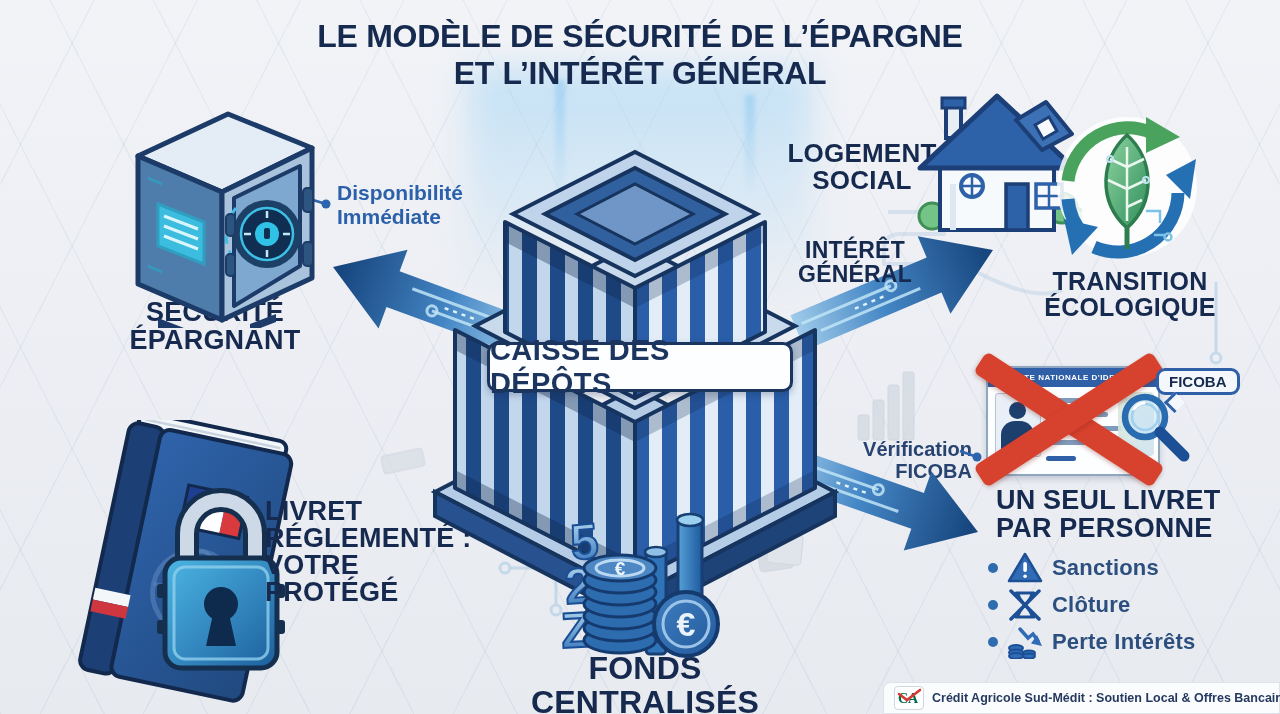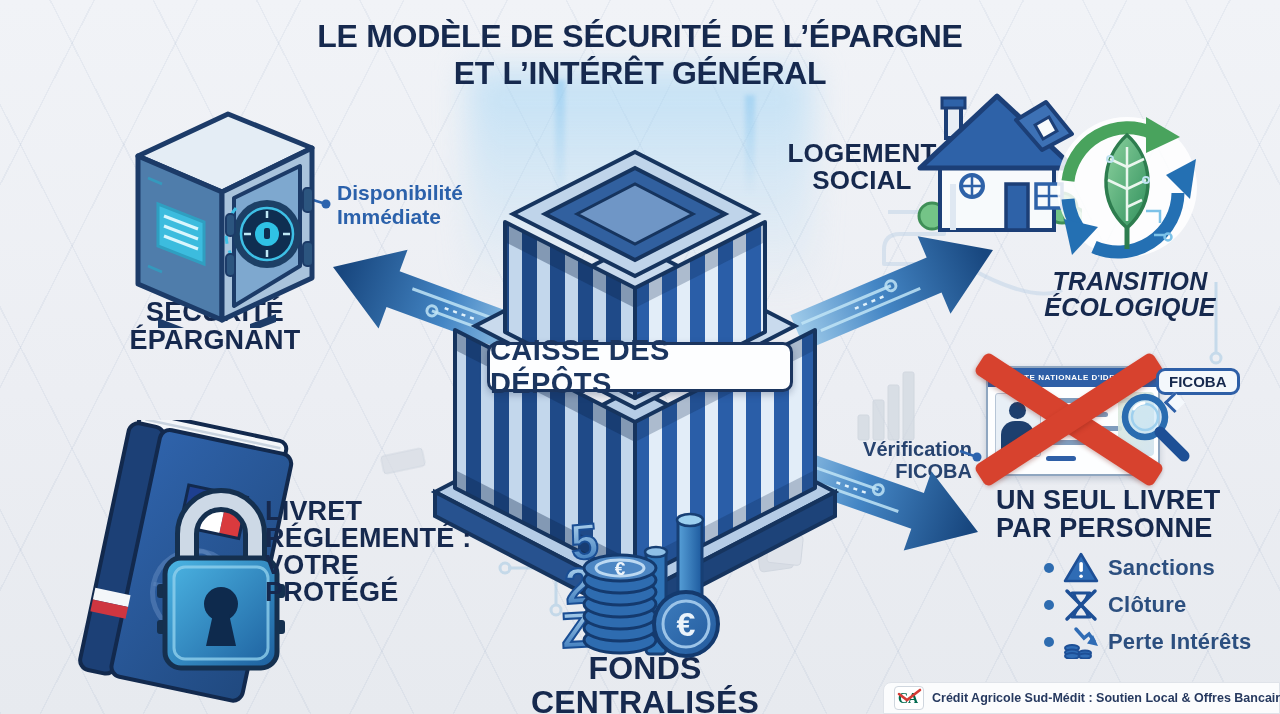--- a/index.html
+++ b/index.html
@@ -43,21 +43,21 @@
   .idcard .line{position:absolute;height:5px;border-radius:3px;background:#7f9cbd;}
   .idcard .holo{position:absolute;right:4px;top:24px;width:36px;height:64px;border-radius:4px;
     background:linear-gradient(135deg,#dcead8,#cfe2ef);opacity:.9;}
   .xbar{position:absolute;left:963px;top:407px;width:212px;height:25px;background:#d7422e;
     border-radius:6px;box-shadow:0 2px 4px rgba(120,30,20,.3);z-index:7;}
   .bubble{position:absolute;left:1156px;top:368px;padding:2px 10px;background:#f4f8fc;
     border:3px solid #2e5fa7;border-radius:9px;font-size:15px;font-weight:800;color:#16294e;z-index:8;}
   .bubble-tail{position:absolute;left:1167px;top:395px;width:12px;height:12px;background:#f4f8fc;
     border-left:3px solid #2e5fa7;border-bottom:3px solid #2e5fa7;transform:rotate(45deg);z-index:8;}
   
-  .bullets{position:absolute;left:1044px;top:549px;z-index:4;}
+  .bullets{position:absolute;left:988px;top:549px;z-index:4;}
   .brow{display:flex;align-items:center;height:37px;gap:9px;}
   .bdot{width:10px;height:10px;border-radius:50%;background:#2e6cb0;flex:0 0 auto;}
   .btxt{font-size:22px;font-weight:600;color:#2c4f7f;letter-spacing:.2px;}
   
   .footer{position:absolute;left:883px;top:682px;width:397px;height:32px;background:#fbfcfd;
     border:1px solid #dfe3e9;border-radius:8px 0 0 0;display:flex;align-items:center;gap:8px;
     padding-left:10px;box-sizing:border-box;z-index:9;}
   .footer .txt{font-size:12.5px;font-weight:600;color:#26395f;white-space:nowrap;}
   .logo-box{width:28px;height:22px;background:#fff;border:1px solid #cfd6de;border-radius:4px;
     display:flex;align-items:center;justify-content:center;flex:0 0 auto;}
@@ -236,20 +236,24 @@
     <rect x="124" y="96" width="26" height="24" fill="#f7fafc" stroke="#2e62a8" stroke-width="3.5"></rect>
     <path d="M137,96 v24 M124,108 h26" stroke="#2e62a8" stroke-width="2.5"></path>
     <rect x="38" y="96" width="6" height="46" fill="#dfe8f2"></rect>
   </svg>
 
   <div class="lbl center" style="left:782px;top:140px;width:160px;font-size:26px;">
     <div>LOGEMENT</div>
     <div>SOCIAL</div>
   </div>
 
+  <div class="lbl center" style="left:790px;top:238px;width:130px;font-size:23px;z-index:3;">
+    <div>INTÉRÊT</div>
+    <div>GÉNÉRAL</div>
+  </div>
 
   <svg class="deco" width="155" height="155" viewBox="0 0 155 155" style="left:1050px;top:115px;z-index:2;">
     <defs>
       <linearGradient id="leafG" x1="0" y1="0" x2="1" y2="1">
         <stop offset="0" stop-color="#8ed3a0"></stop>
           <stop offset="1" stop-color="#2f8f5b"></stop>
       </linearGradient>
     </defs>
     <circle cx="77" cy="72" r="70" fill="#ffffff" opacity=".85"></circle>
     <path d="M18,66 A60,60 0 0 1 102,18" stroke="#49a35d" stroke-width="13" fill="none"></path>
@@ -260,21 +264,21 @@
     <polygon points="48,112 22,140 14,104" fill="#2470b3"></polygon>
     <path d="M77,20 C103,43 107,86 77,113 C47,86 51,43 77,20 Z" fill="url(#leafG)" stroke="#2e7d4f" stroke-width="3.5"></path>
     <path d="M77,113 L77,134" stroke="#2e7d4f" stroke-width="5"></path>
     <path d="M77,32 V106 M77,52 L94,44 M77,52 L60,44 M77,74 L96,65 M77,74 L58,65 M77,92 L92,85" stroke="#eaf6ee" stroke-width="2.5" fill="none"></path>
     <circle cx="60" cy="44" r="3" fill="none" stroke="#bfe3f2" stroke-width="2"></circle>
     <circle cx="96" cy="65" r="3" fill="none" stroke="#bfe3f2" stroke-width="2"></circle>
     <path d="M96,96 h14 v12 M104,120 h12" stroke="#7cc2e8" stroke-width="2.5" fill="none"></path>
     <circle cx="118" cy="122" r="3.5" fill="none" stroke="#7cc2e8" stroke-width="2.5"></circle>
   </svg>
 
-  <div class="lbl center" style="left:1040px;top:268px;width:180px;font-size:25px;font-style:italic;">
+  <div class="lbl center" style="left:1040px;top:268px;width:180px;font-size:25px;">
     <div>TRANSITION</div>
     <div>ÉCOLOGIQUE</div>
   </div>
 
   <svg class="deco" width="235" height="294" viewBox="0 0 235 294" style="left:75px;top:420px;z-index:2;">
     <defs>
       <linearGradient id="bookG" x1="0" y1="0" x2="1" y2="1">
         <stop offset="0" stop-color="#2f63ab"></stop>
           <stop offset="1" stop-color="#20497f"></stop>
       </linearGradient>

